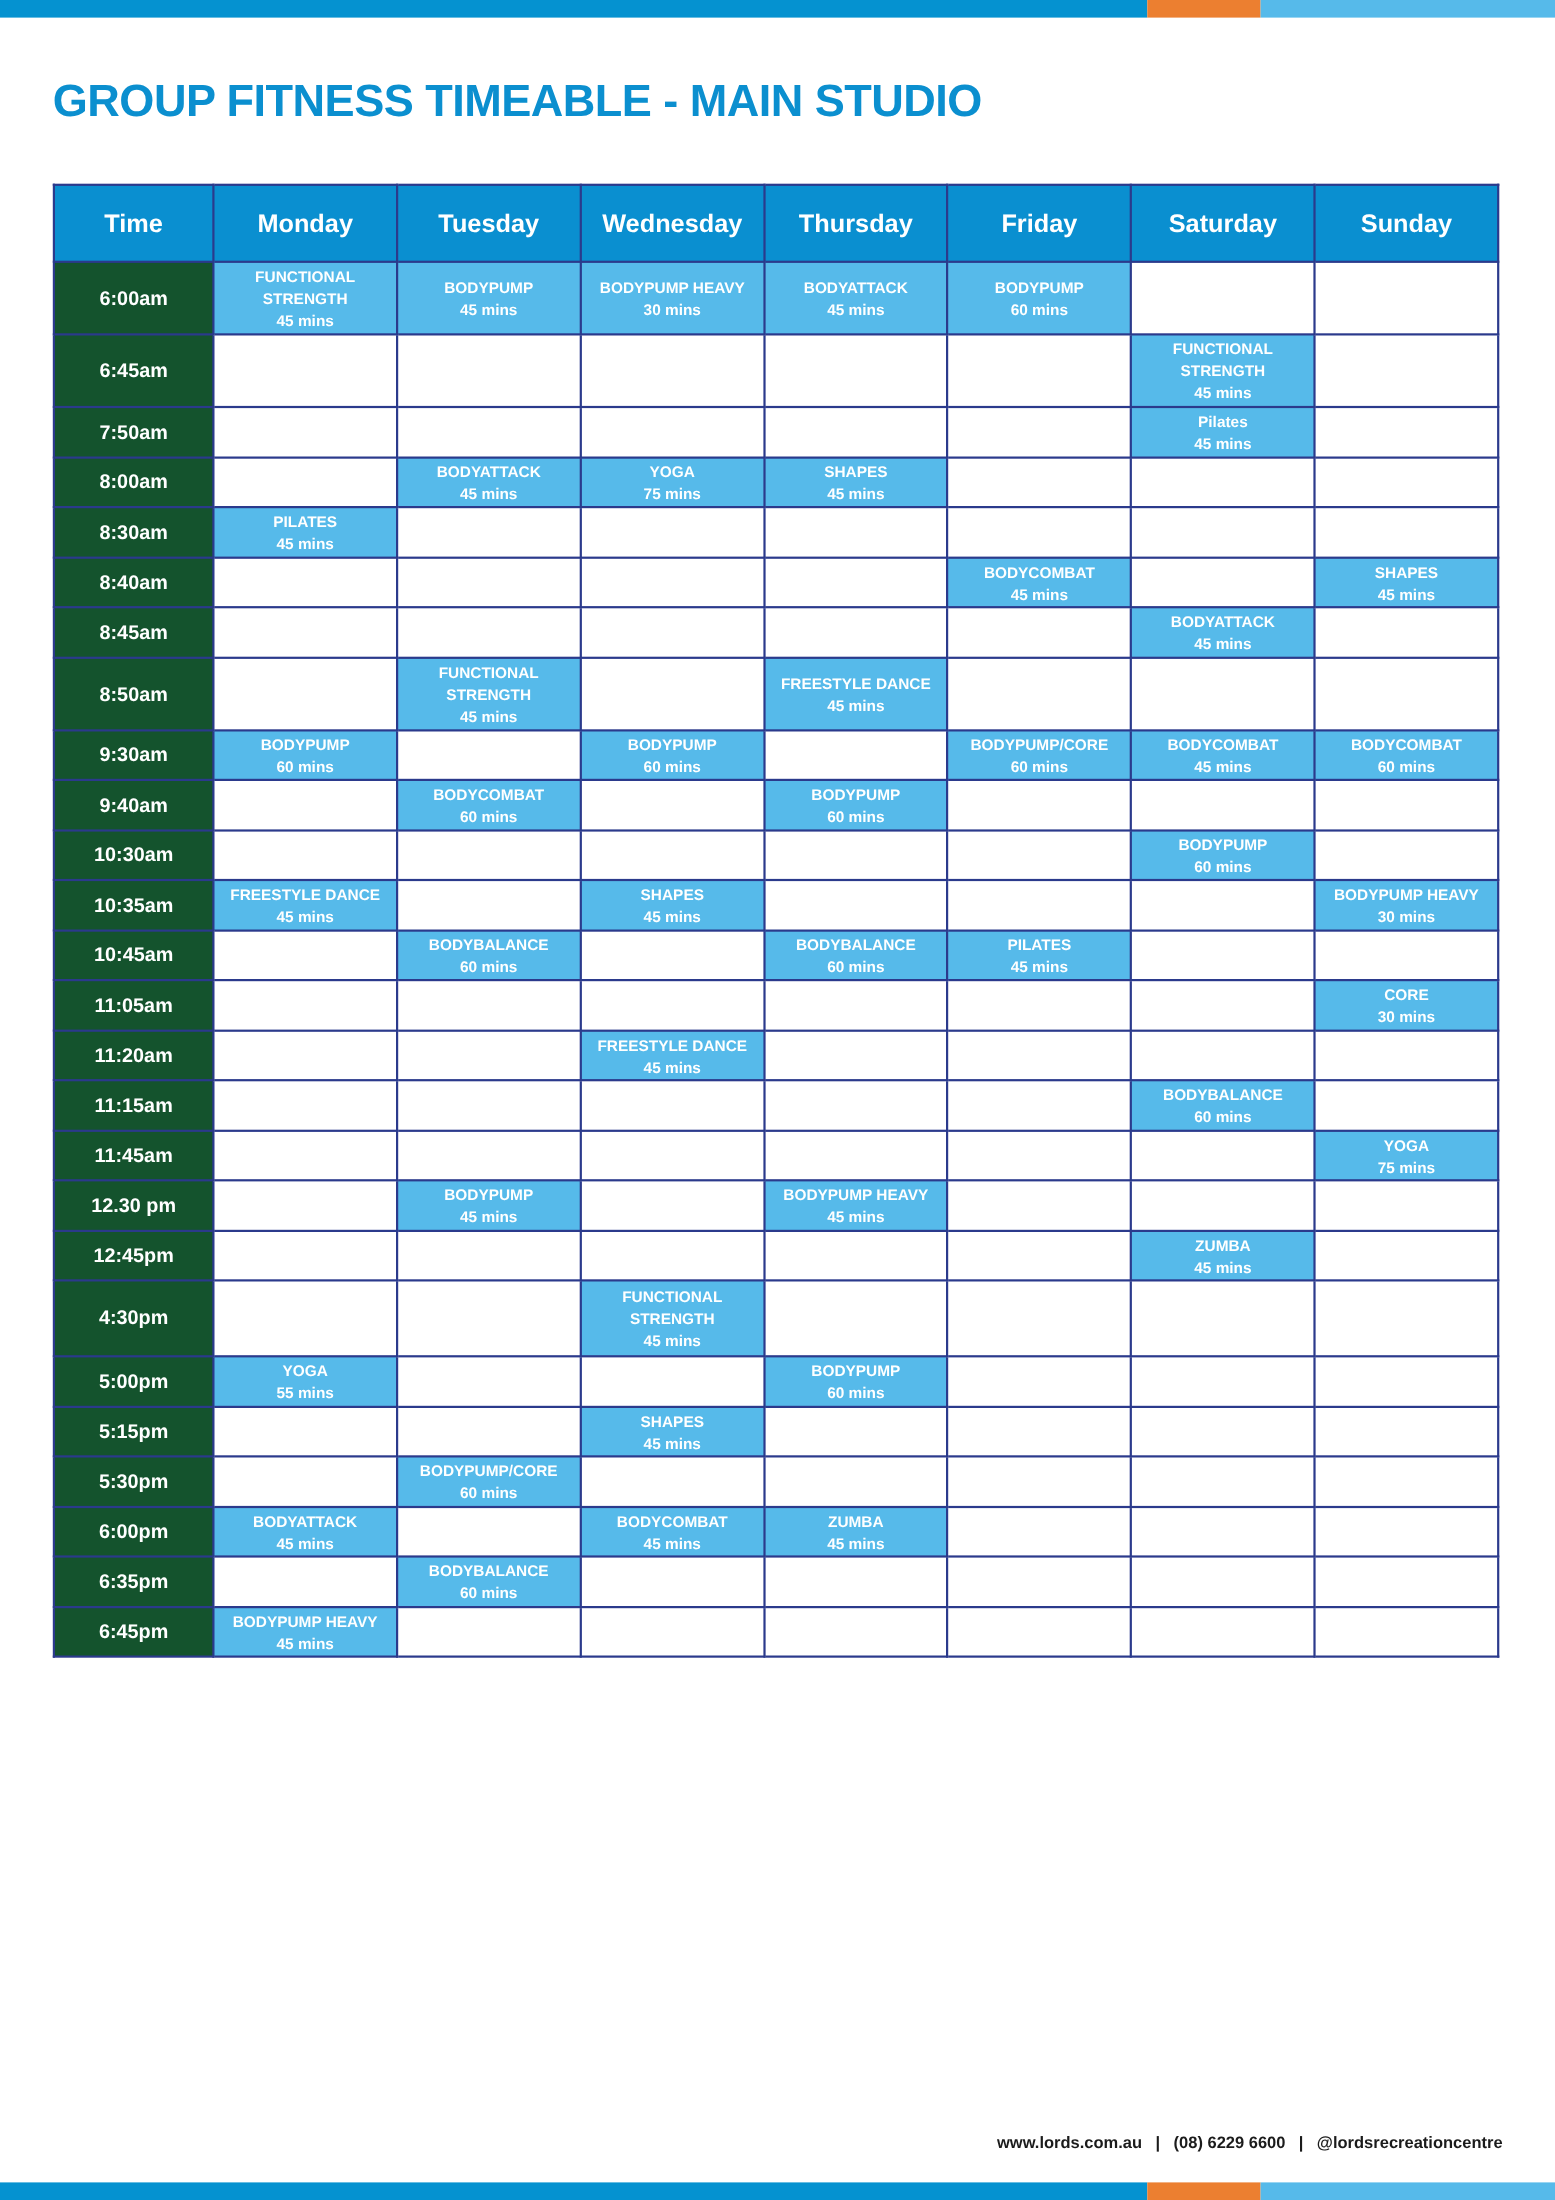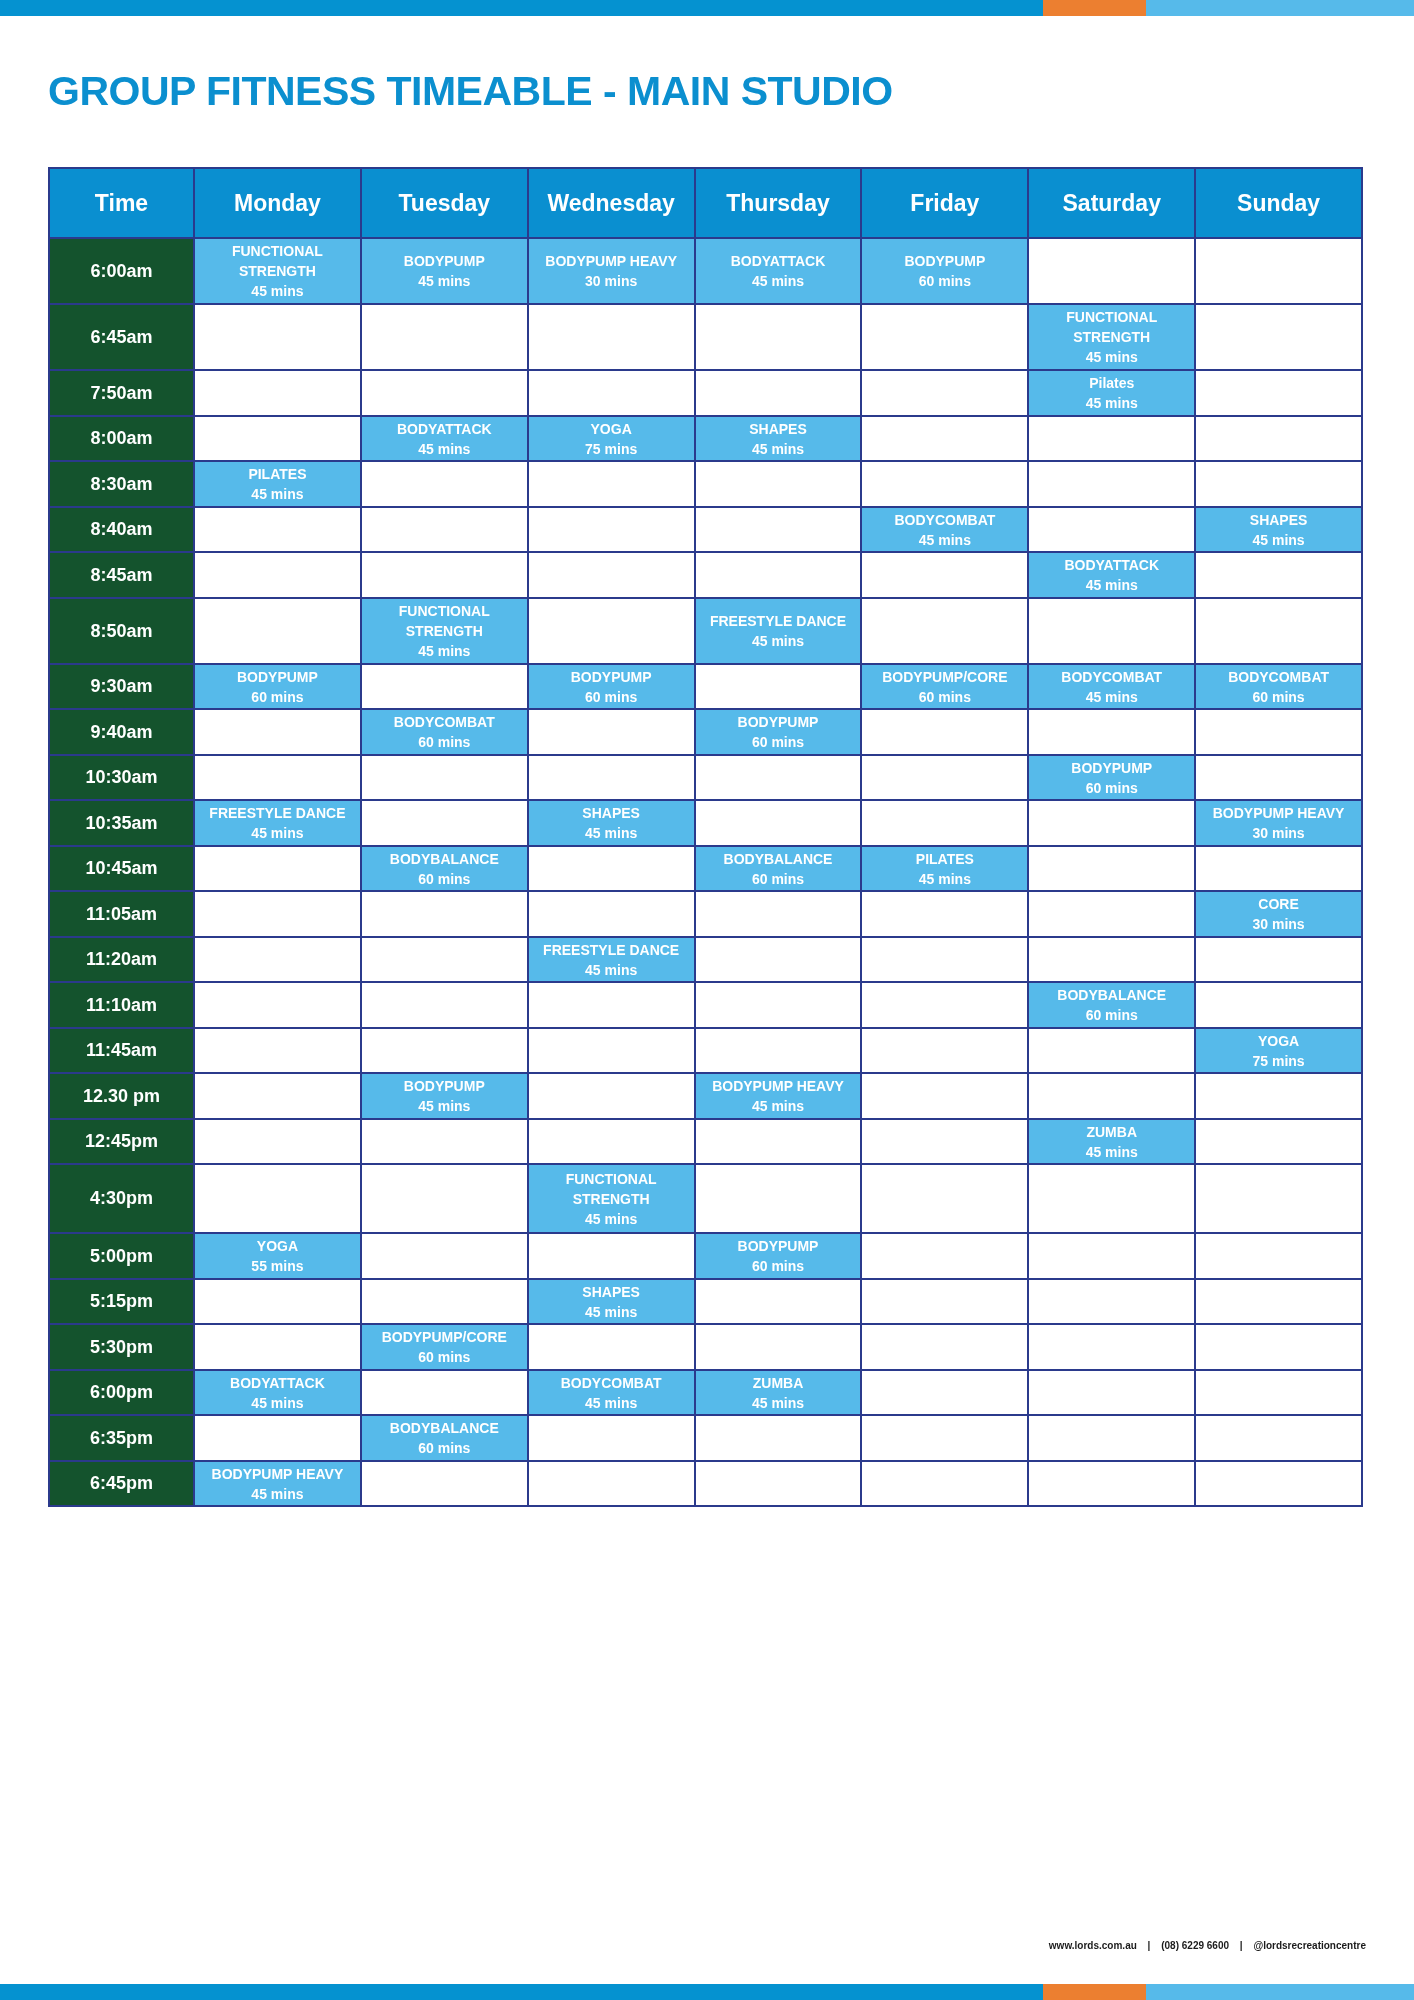--- a/index.html
+++ b/index.html
@@ -36,21 +36,21 @@
     table.tt td.time {
       background: #14532d; color: #fff; font-size: 18px; font-weight: bold;
     }
     table.tt td.cls { background: #ffffff; }
     table.tt td.cls.filled { background: #56baea; }
     .cname { display: block; color: #fff; font-size: 14px; font-weight: bold; line-height: 20px; }
     .cdur { display: block; color: #fff; font-size: 14px; font-weight: bold; line-height: 20px; }
 
     .footer {
       position: absolute; right: 48px; top: 1940px;
-      font-size: 10px; font-weight: bold; color: #1b1b1b; white-space: nowrap;
+      font-size: 15px; font-weight: bold; color: #1b1b1b; white-space: nowrap;
     }
     .footer .sep { margin: 0 8px; }
   </style>
 </head>
 <body>
 
 <div class="bar top">
   <div class="seg seg-a"></div>
   <div class="seg seg-b"></div>
   <div class="seg seg-c"></div>
@@ -322,21 +322,21 @@
         <td class="cls filled">
           <span class="cname">FREESTYLE DANCE</span>
           <span class="cdur">45 mins</span>
         </td>
         <td class="cls"></td>
         <td class="cls"></td>
         <td class="cls"></td>
         <td class="cls"></td>
       </tr>
       <tr style="height: 46px;">
-        <td class="time">11:10am</td>
+        <td class="time">11:15am</td>
         <td class="cls"></td>
         <td class="cls"></td>
         <td class="cls"></td>
         <td class="cls"></td>
         <td class="cls"></td>
         <td class="cls filled">
           <span class="cname">BODYBALANCE</span>
           <span class="cdur">60 mins</span>
         </td>
         <td class="cls"></td>

